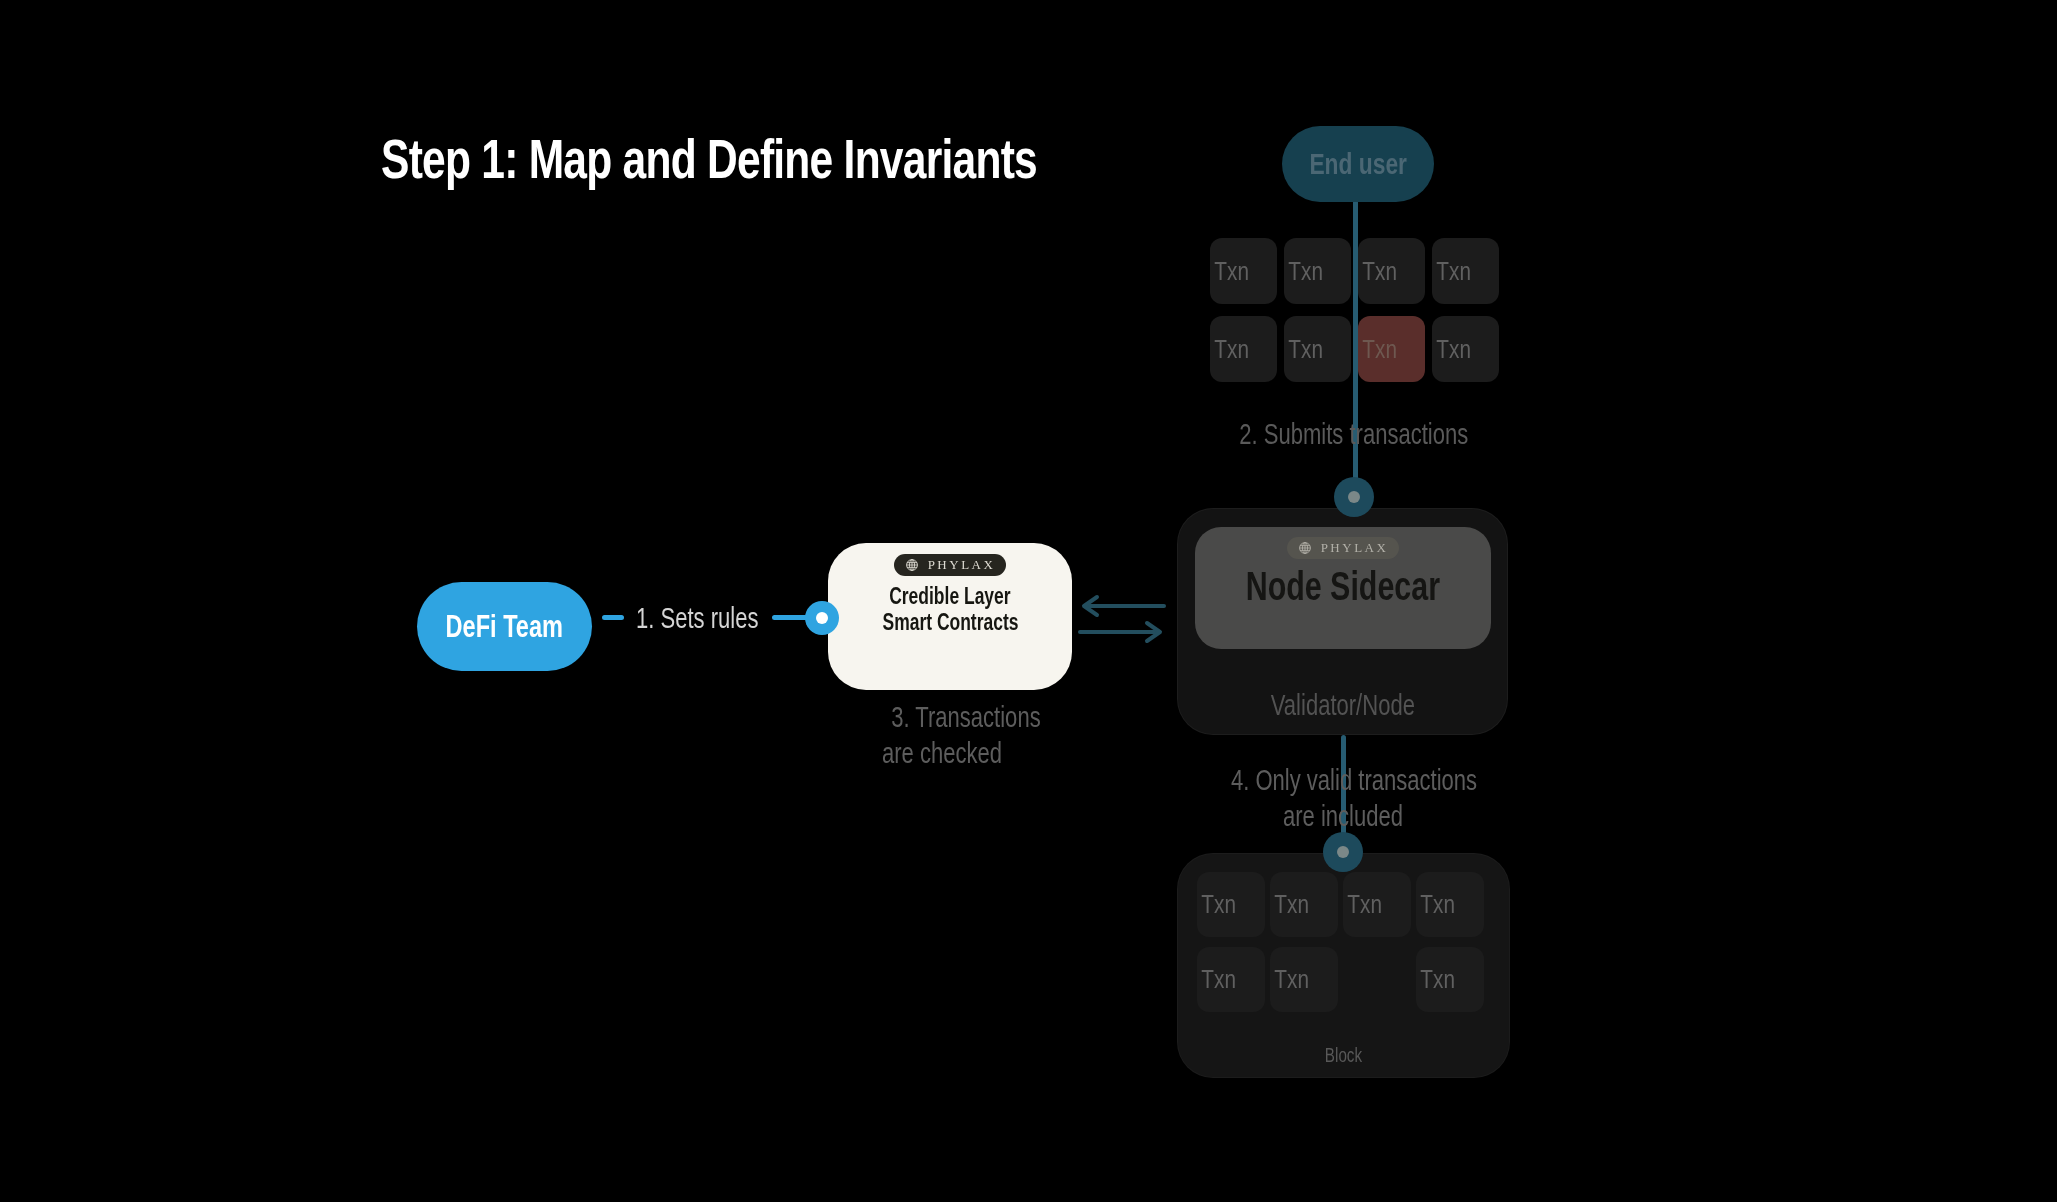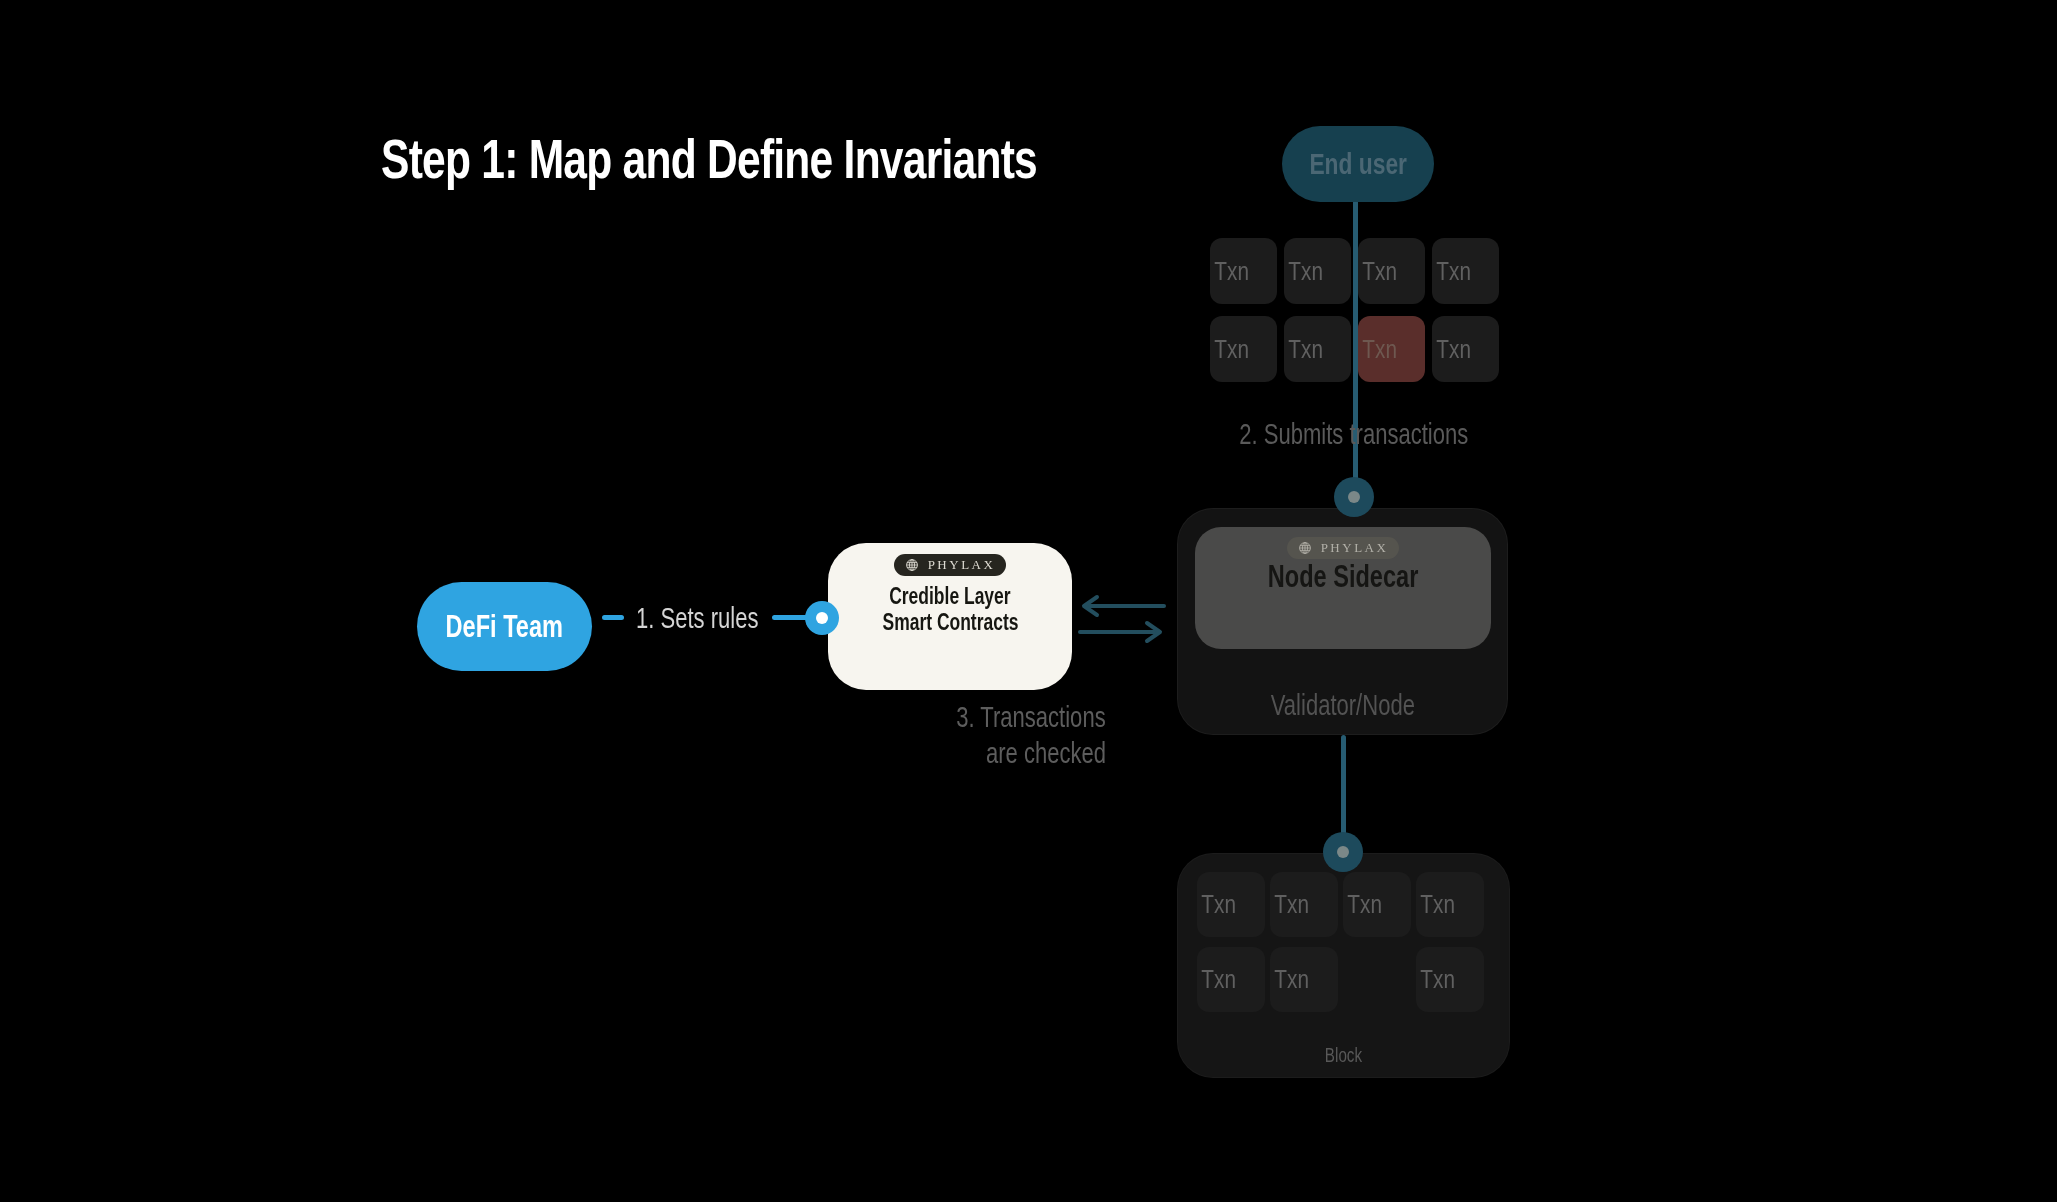--- a/index.html
+++ b/index.html
@@ -39,37 +39,37 @@
   #grid-top{left:1210px;top:238px;}
   .txn-cell{background:#1c1c1c;border-radius:12px;color:#606060;font-size:26px;
             display:flex;align-items:center;justify-content:flex-start;}
   .txn-cell>span{display:inline-block;transform:scaleX(.8);}
   .txn-cell.invalid{background:#5a2e2b;color:#6e5850;}
   .txn-cell.empty{visibility:hidden;}
 
   
   .step-lbl{font-size:29px;color:#5a5a5a;line-height:1.24;}
   #step2{left:1203px;top:417px;width:300px;text-align:center;}
-  #step3{left:806px;top:700px;width:300px;text-align:right;color:#5d5d5d;}
+  #step3{left:844px;top:700px;width:300px;text-align:left;color:#5d5d5d;}
   #step4{left:1192px;top:763px;width:302px;text-align:center;color:#5d5d5d;}
   #step1{left:636px;top:602px;font-size:29px;color:#d5d5d5;}
 
   
   #card{left:828px;top:543px;width:244px;height:147px;border-radius:38px;background:#f7f5ef;text-align:center;}
   .badge{display:inline-flex;align-items:center;gap:9px;height:22px;padding:0 11px;border-radius:12px;
          font-family:"Liberation Serif","DejaVu Serif",serif;font-size:13px;letter-spacing:2.5px;}
   #card .badge{margin-top:11px;background:#26251f;color:#dedbd2;}
   #card .card-title{margin-top:7px;font-size:23px;font-weight:700;color:#161611;line-height:1.14;}
 
   
   #validator{left:1177px;top:508px;width:331px;height:227px;border-radius:36px;background:#131313;
              border:1px solid rgba(255,255,255,.045);box-sizing:border-box;}
   #node-box{left:17px;top:18px;width:296px;height:122px;border-radius:26px;background:#4a4a49;text-align:center;}
   #node-box .badge{margin-top:10px;background:#55544e;color:#b2b0a8;}
-  #node-box .node-title{font-size:31px;font-weight:700;color:#151513;}
+  #node-box .node-title{margin-top:5px;font-size:40px;font-weight:700;color:#151513;}
   #validator .caption{left:0;right:0;bottom:12px;text-align:center;font-size:29px;color:#535353;}
 
   
   #block{left:1177px;top:853px;width:333px;height:225px;border-radius:36px;background:#151515;
          border:1px solid rgba(255,255,255,.03);box-sizing:border-box;}
   #grid-block{left:19px;top:18px;grid-template-columns:repeat(4,68px);grid-auto-rows:65px;column-gap:5px;row-gap:10px;}
   #block .caption{left:0;right:0;bottom:10px;text-align:center;font-size:20px;color:#585858;}
 
   
   #arrows{left:1076px;top:593px;}
@@ -182,20 +182,24 @@
           <path d="M4 39 H83"></path>
           <path d="M71 30 L84 39 L71 48"></path>
         </g>
     </g>
   </svg>
 
   <div class="abs step-lbl" id="step3">
     <span class="nx nx-r">3. Transactions</span><br>
     <span class="nx nx-r">are checked</span>
   </div>
+  <div class="abs step-lbl" id="step4">
+    <span class="nx">4. Only valid transactions</span><br>
+    <span class="nx">are included</span>
+  </div>
 
   <div class="abs" id="block">
     <div class="abs txn-grid" id="grid-block">
         <div class="txn-cell">
           <span>Txn</span>
         </div>
         <div class="txn-cell">
           <span>Txn</span>
         </div>
         <div class="txn-cell">

